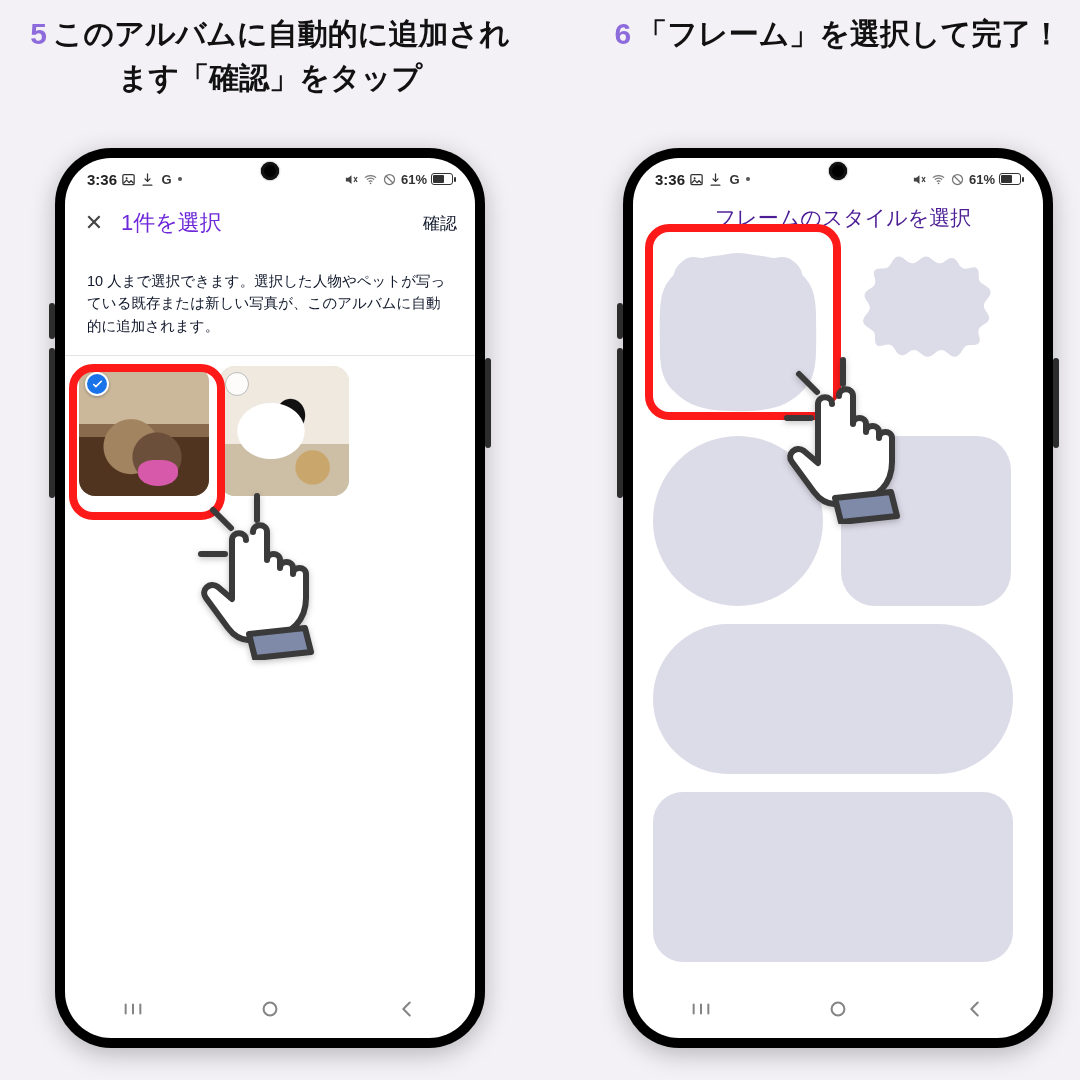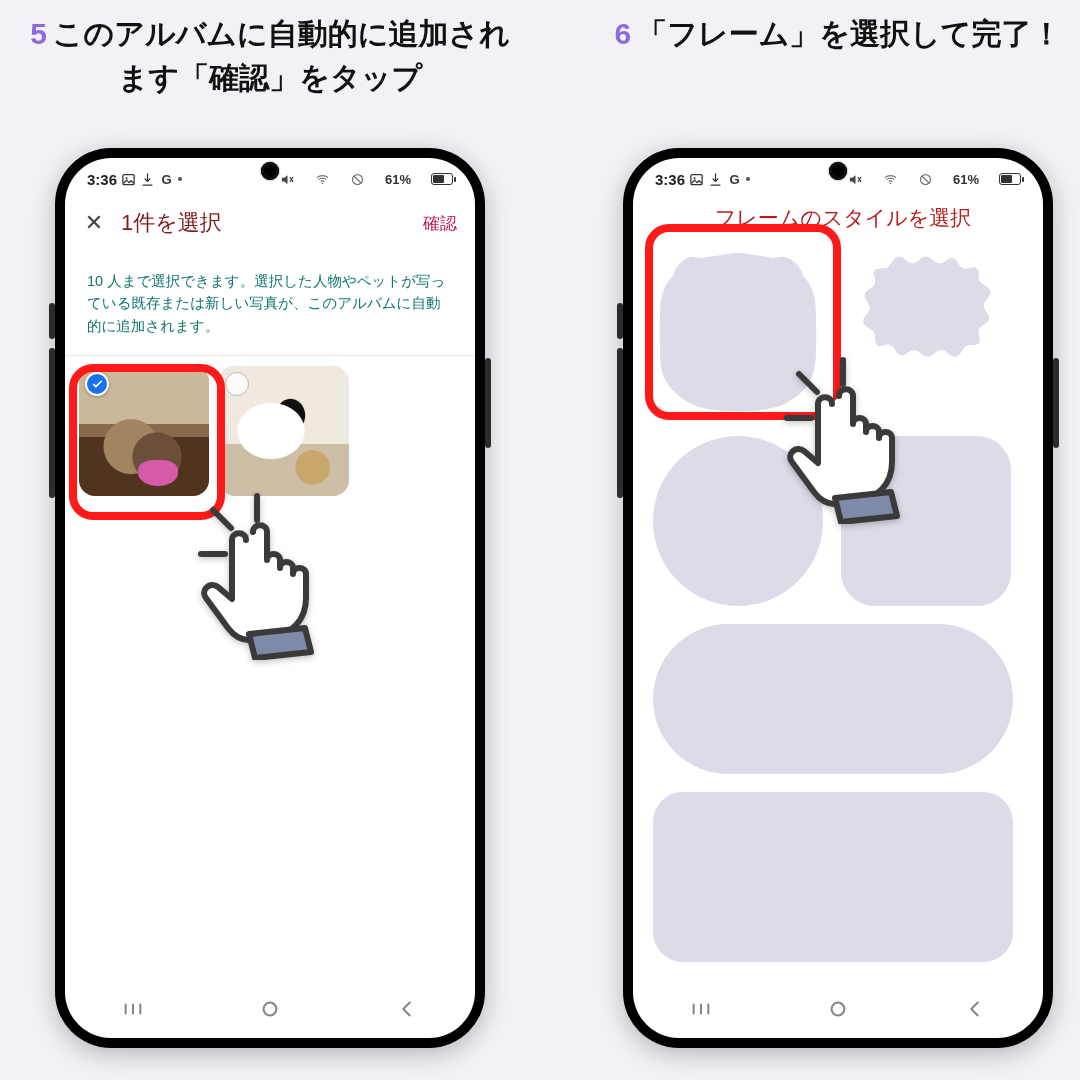--- a/index.html
+++ b/index.html
@@ -48,45 +48,45 @@
     z-index: 5;
   }
 
   
   .statusbar {
     height: 36px; padding: 6px 22px 0 22px;
     display:flex; justify-content:space-between; align-items:center;
     font-size: 15px; font-weight:600; color:#222;
   }
   .statusbar .sb-left { display:flex; align-items:center; gap:4px; }
-  .statusbar .sb-right{ display:flex; align-items:center; gap:20px; }
+  .statusbar .sb-right{ display:flex; align-items:center; gap:4px; }
   .sb-ic { width:15px; height:15px; display:inline-flex; align-items:center; justify-content:center; }
   .sb-ic svg { width:100%; height:100%; }
   .sb-dot { width:4px; height:4px; background:#555; border-radius:50%; }
 
   .battery {
     width:22px; height:12px; border:1.4px solid #333; border-radius:3px; position:relative;
   }
   .battery::after{
     content:""; position:absolute; right:-4px; top:3px; width:2.5px; height:5px;
     background:#333; border-radius:1px;
   }
   .battery .fill{ position:absolute; left:1px; top:1px; bottom:1px; width:55%; background:#333; border-radius:1px; }
 
   
   .app1-header{
     display:flex; align-items:center; padding: 14px 18px 10px 18px; gap:16px;
   }
   .app1-header .close{ font-size:22px; font-weight:300; color:#444; width:22px; text-align:center; }
-  .app1-header .title{ font-size:22px; font-weight:400; color:#7f1d1d; flex:1; }
-  .app1-header .confirm{ font-size:17px; color:#be185d; font-weight:500; }
+  .app1-header .title{ font-size:22px; font-weight:400; color:#6d28d9; flex:1; }
+  .app1-header .confirm{ font-size:17px; color:#0f172a; font-weight:500; }
 
   .desc{
     padding: 22px 22px 16px 22px;
-    font-size:14.5px; line-height:1.55; color:#0f766e;
+    font-size:14.5px; line-height:1.55; color:#0f172a;
   }
   .hr { height:1px; background:#e4e4e7; margin:2px 0 0 0; }
 
   .pet-row { display:flex; gap:10px; padding:10px 14px; position:relative; }
   .pet {
     width:130px; height:130px; border-radius:16px; position:relative; overflow:hidden;
     background:#d9d4c9;
   }
   .pet .check{
     position:absolute; top:6px; left:6px; width:24px; height:24px;
@@ -120,21 +120,21 @@
   }
 
   .highlight-box{
     position:absolute; border:8px solid #ff1a1a; border-radius:24px;
     pointer-events:none; z-index:3;
   }
 
   
   .app2-title{
     padding: 10px 0 6px 10px; text-align:center;
-    font-size:21px; color:#b91c1c; font-weight:400;
+    font-size:21px; color:#4c1d95; font-weight:400;
   }
   .frames{
     padding: 10px 20px; display:flex; flex-direction:column; gap:18px;
   }
   .frow{ display:flex; gap:18px; }
   .shape{ background:#dcdbe8; }
   .sq-blob{
     width:170px; height:170px; position:relative;
   }
   .sq-blob svg{ width:100%; height:100%; position:absolute; inset:0; }

